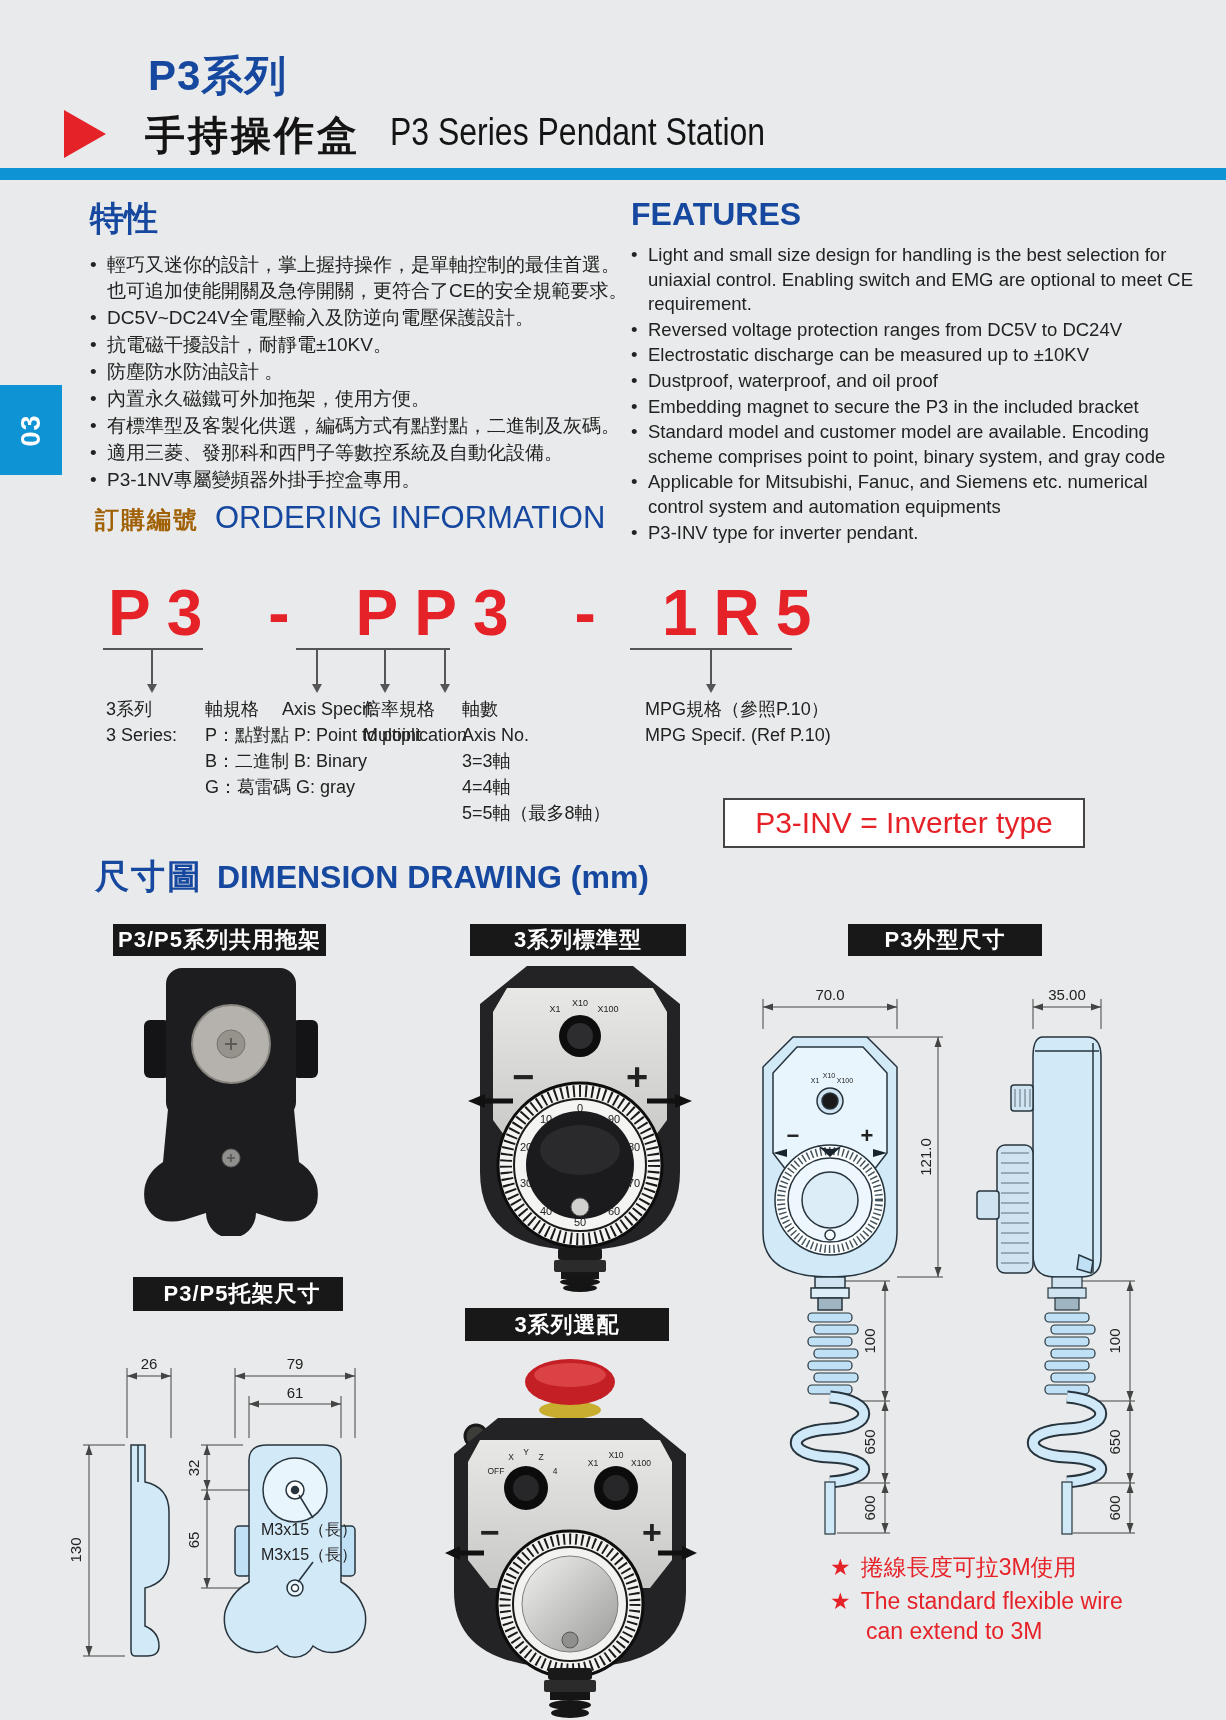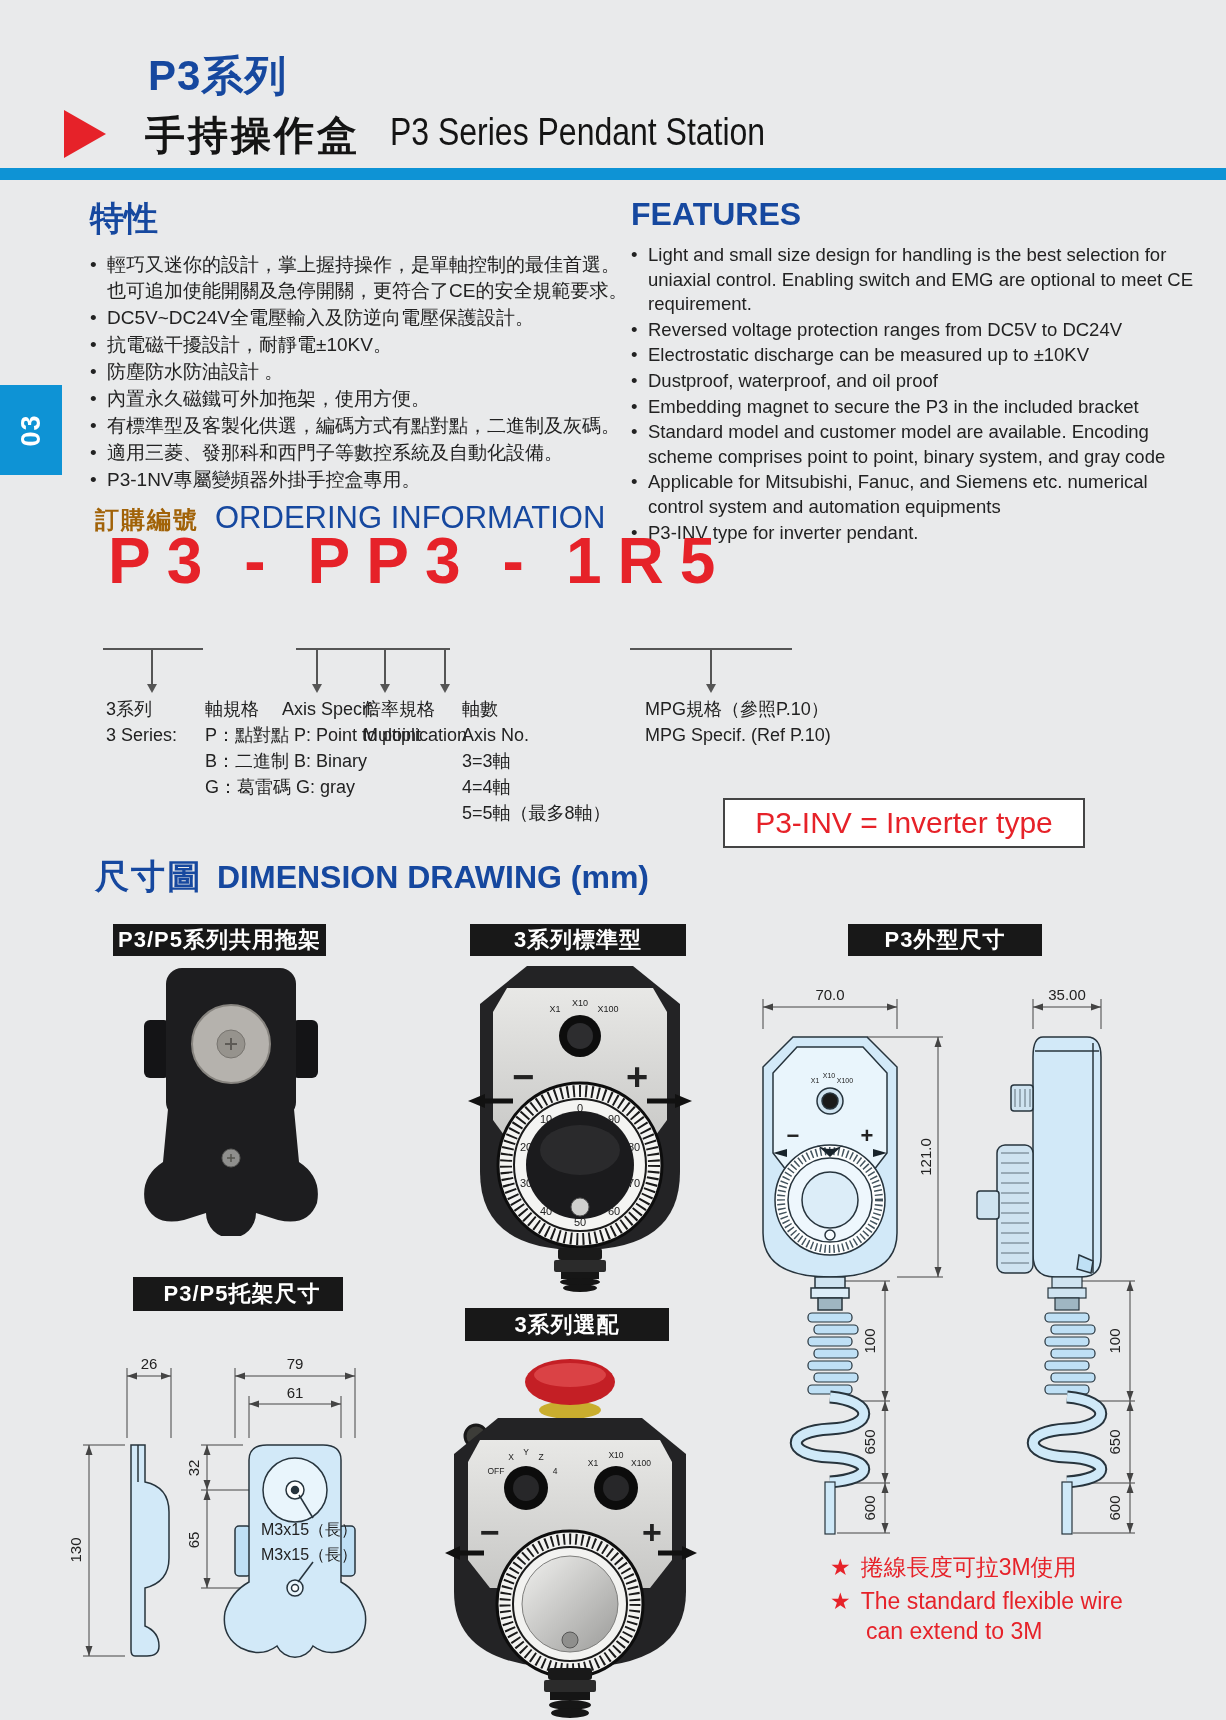--- a/index.html
+++ b/index.html
@@ -82,21 +82,21 @@
       <li>Standard model and customer model are available. Encoding scheme comprises point to point, binary system, and gray code</li>
       <li>Applicable for Mitsubishi, Fanuc, and Siemens etc. numerical control system and automation equipments</li>
       <li>P3-INV type for inverter pendant.</li>
     </ul>
   </div>
 
   <div class="abs ord-head" style="left:95px;top:500px;">
     <span class="zh">訂購編號</span>
     <span class="en">ORDERING INFORMATION</span>
   </div>
-  <div class="abs code-row" style="left:108px;top:524px;">
+  <div class="abs code-row" style="left:108px;top:576px;gap:24px;">
     <span>P3</span>
     <span>-</span>
     <span>PP3</span>
     <span>-</span>
     <span>1R5</span>
   </div>
 
   <div class="abs hline" style="left:103px;top:648px;width:100px;"></div>
   <div class="abs vstem" style="left:151px;top:648px;height:36px;"></div>
   <div class="abs dn-arrow" style="left:147px;top:684px;"></div>

